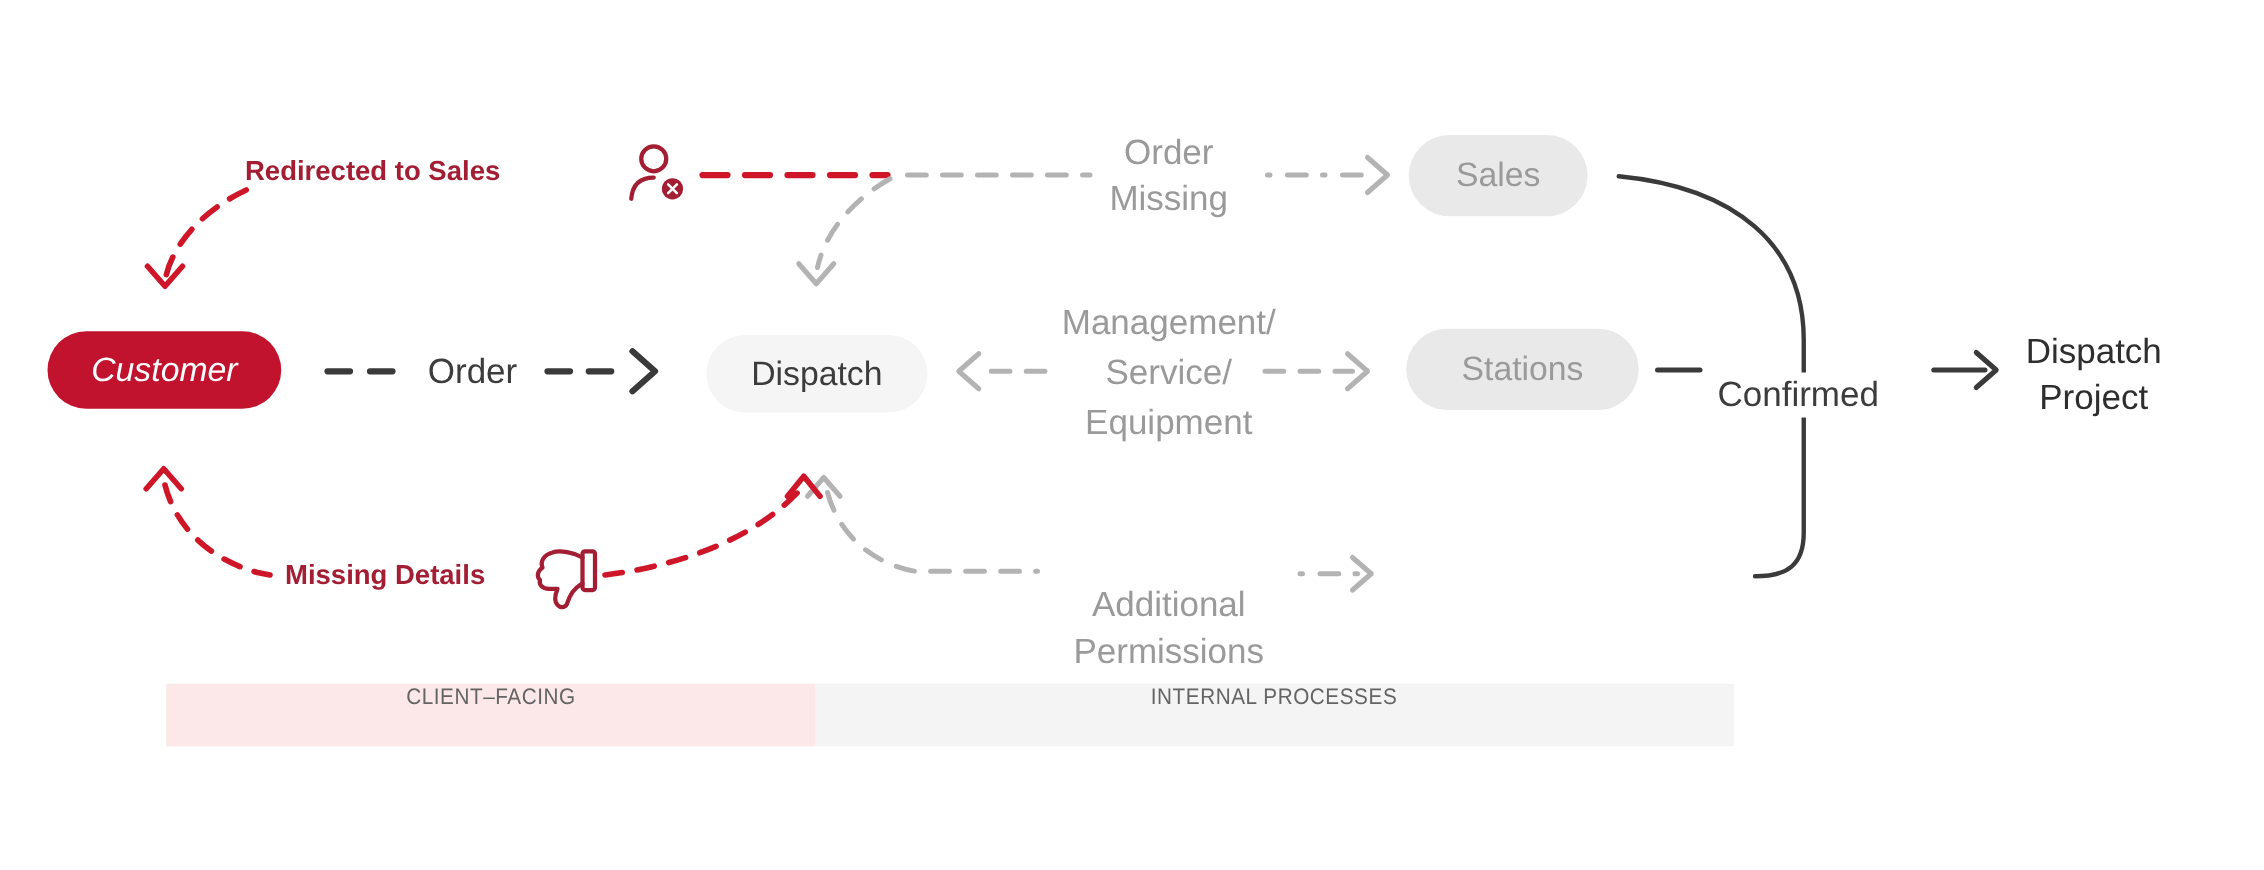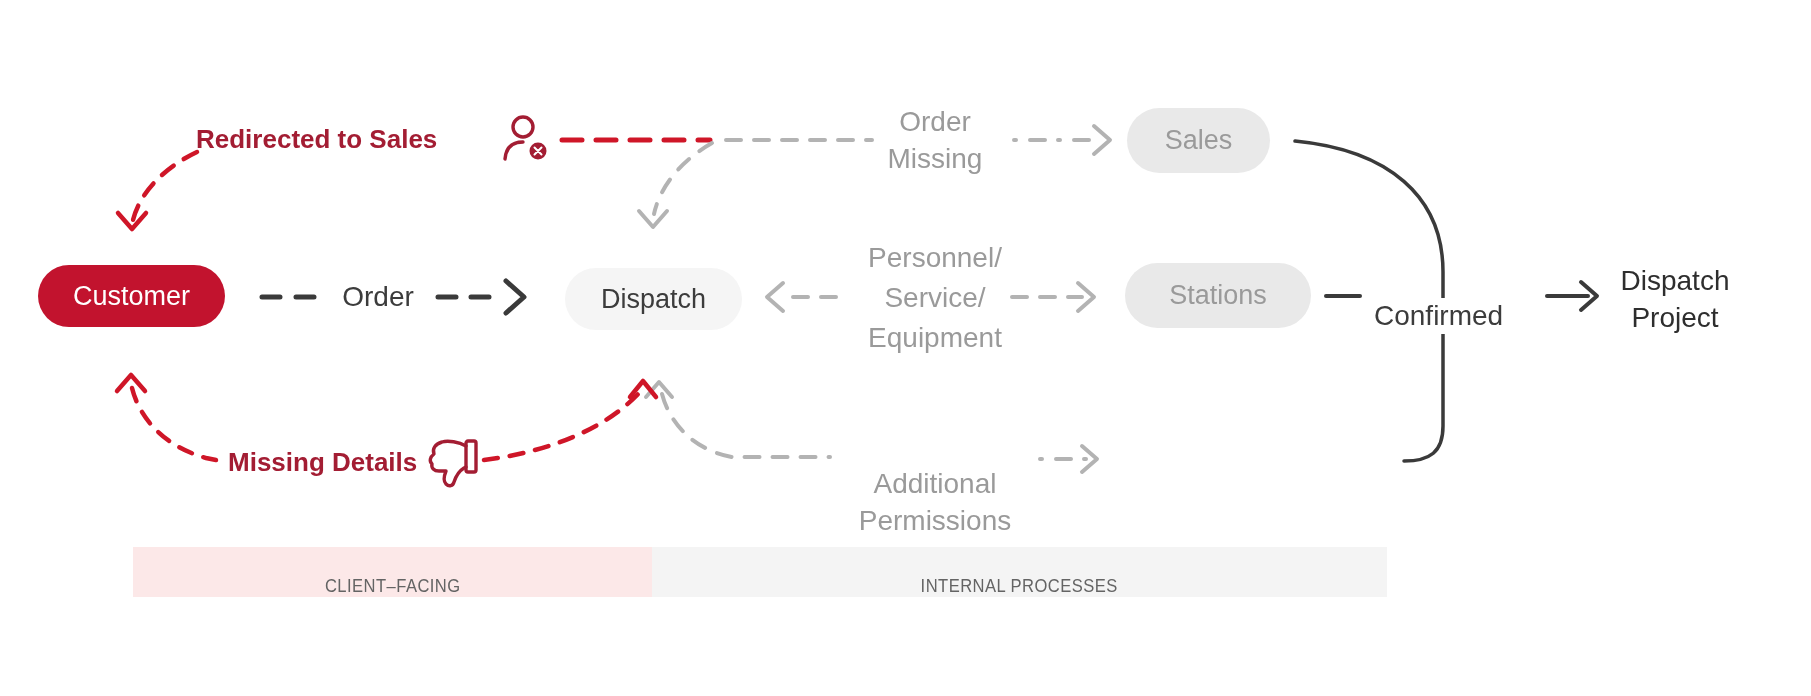--- a/index.html
+++ b/index.html
@@ -8,47 +8,47 @@
     font-family:"Liberation Sans",sans-serif;
   }
   .abs{position:absolute;}
   svg.wires{position:absolute;left:0;top:0;width:1811px;height:696px;}
 
   
   .pill{
     position:absolute;display:flex;align-items:center;justify-content:center;
     border-radius:40px;font-size:27px;font-weight:500;white-space:nowrap;
   }
-  .pill-red{background:#C2132E;color:#ffffff;}
+  .pill-red{background:#C2132E;color:#ffffff;font-style:italic;}
   .pill-light{background:#F5F5F5;color:#3C3C3C;}
   .pill-gray{background:#E9E9E9;color:#9A9A9A;font-weight:400;}
 
   
   .lbl-gray{
     position:absolute;color:#9A9A9A;font-size:28px;font-weight:400;
     text-align:center;line-height:38px;white-space:nowrap;
   }
   .lbl-dark{
     position:absolute;color:#3C3C3C;font-size:28px;font-weight:500;
     text-align:center;white-space:nowrap;
   }
   .lbl-red{
-    position:absolute;color:#A31D33;font-size:26px;font-weight:600;
+    position:absolute;color:#A31D33;font-size:22px;font-weight:600;
     text-align:center;white-space:nowrap;
   }
   .confirmed{
     background:#ffffff;padding:0 10px;height:36px;line-height:36px;margin-top:20px;
   }
   .dispatch-project{
     color:#2E2E2E;font-size:28px;font-weight:500;line-height:37px;
   }
 
   
   .band{
-    position:absolute;top:547px;height:50px;display:flex;align-items:flex-end;justify-content:center;
+    position:absolute;top:547px;height:50px;display:flex;align-items:flex-start;justify-content:center;
   }
   .band span{
     display:inline-block;color:#646464;font-size:18px;font-weight:500;
     letter-spacing:0.5px;transform:scaleX(0.92);white-space:nowrap;
   }
   .band-pink{background:#FCE8E8;}
   .band-gray{background:#F4F4F4;}
 </style>
 </head>
 <body>
@@ -124,21 +124,21 @@
   <div class="lbl-red" style="left:196px;top:124px;">Redirected to Sales</div>
 
   <div class="lbl-dark" style="left:328px;top:281px;width:100px;">Order</div>
 
   <div class="lbl-gray" style="left:855px;top:103px;width:160px;line-height:37px;">
     <div>Order</div>
     <div>Missing</div>
   </div>
 
   <div class="lbl-gray" style="left:835px;top:238px;width:200px;line-height:40px;">
-    <div>Personnel/</div>
+    <div>Management/</div>
     <div>Service/</div>
     <div>Equipment</div>
   </div>
 
   <div class="lbl-gray" style="left:835px;top:432px;width:200px;line-height:37px;margin-top:33px;">
     <div>Additional</div>
     <div>Permissions</div>
   </div>
 
   <div class="lbl-dark confirmed" style="left:1364px;top:278px;">Confirmed</div>

